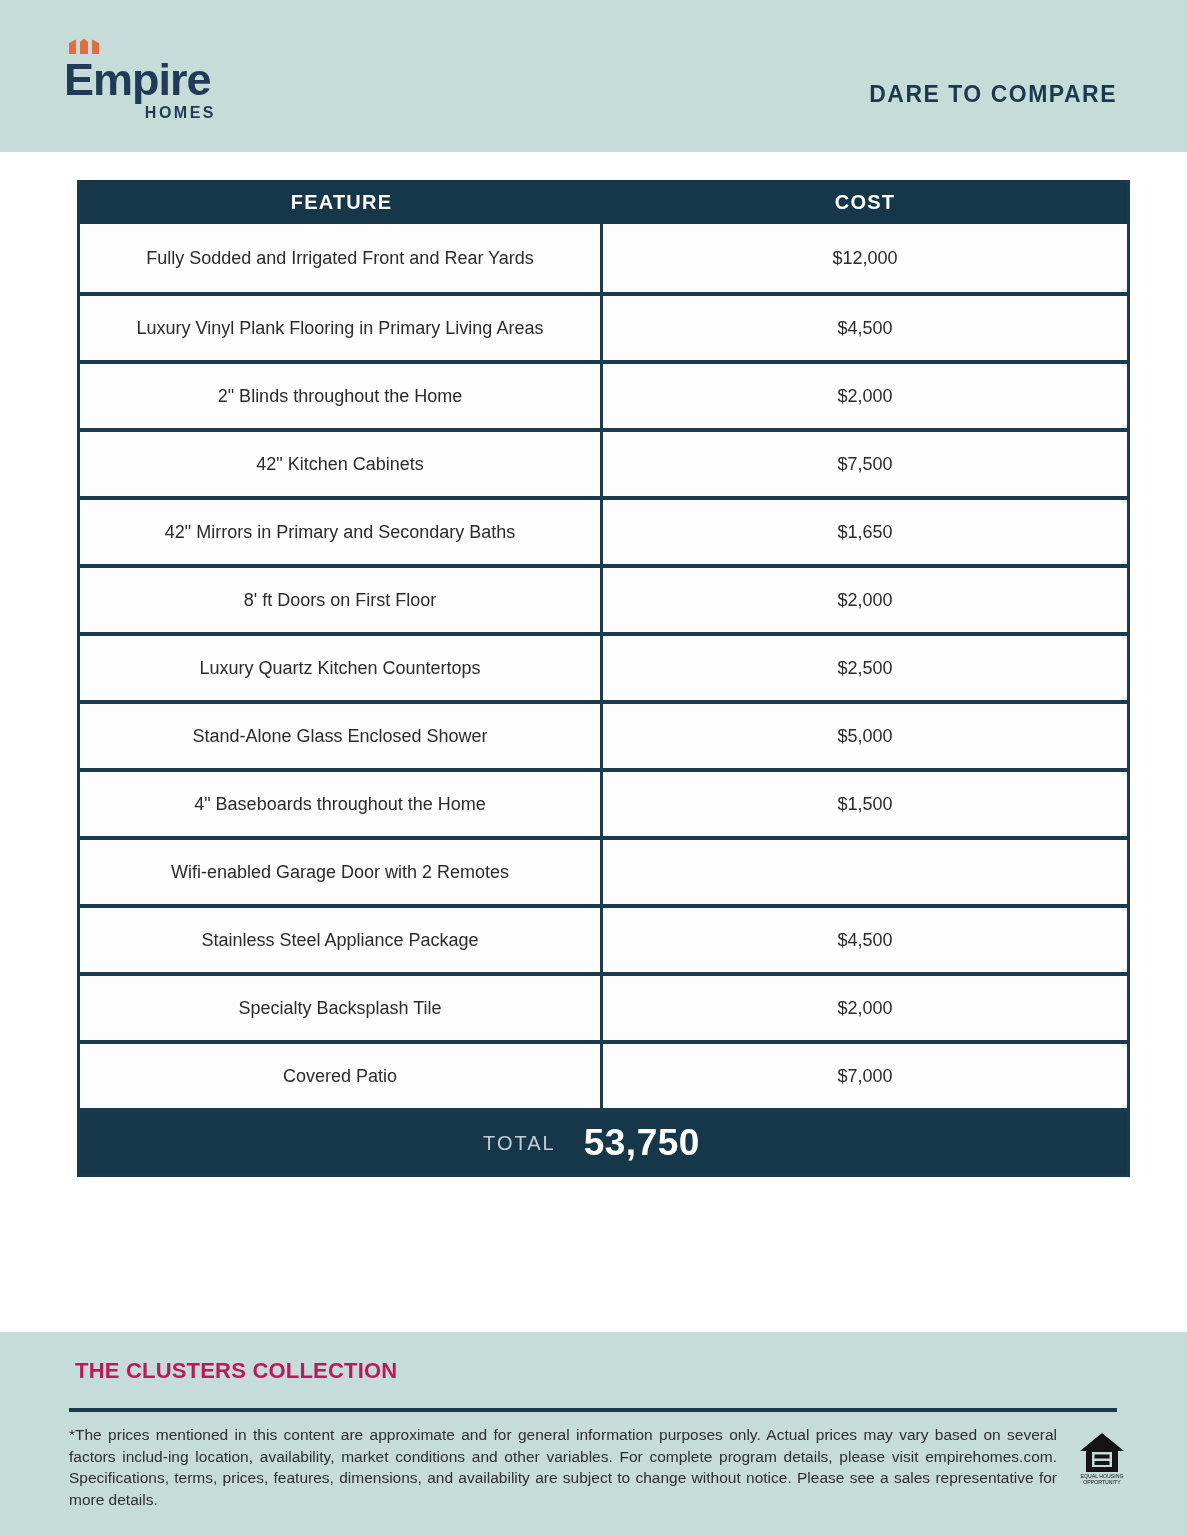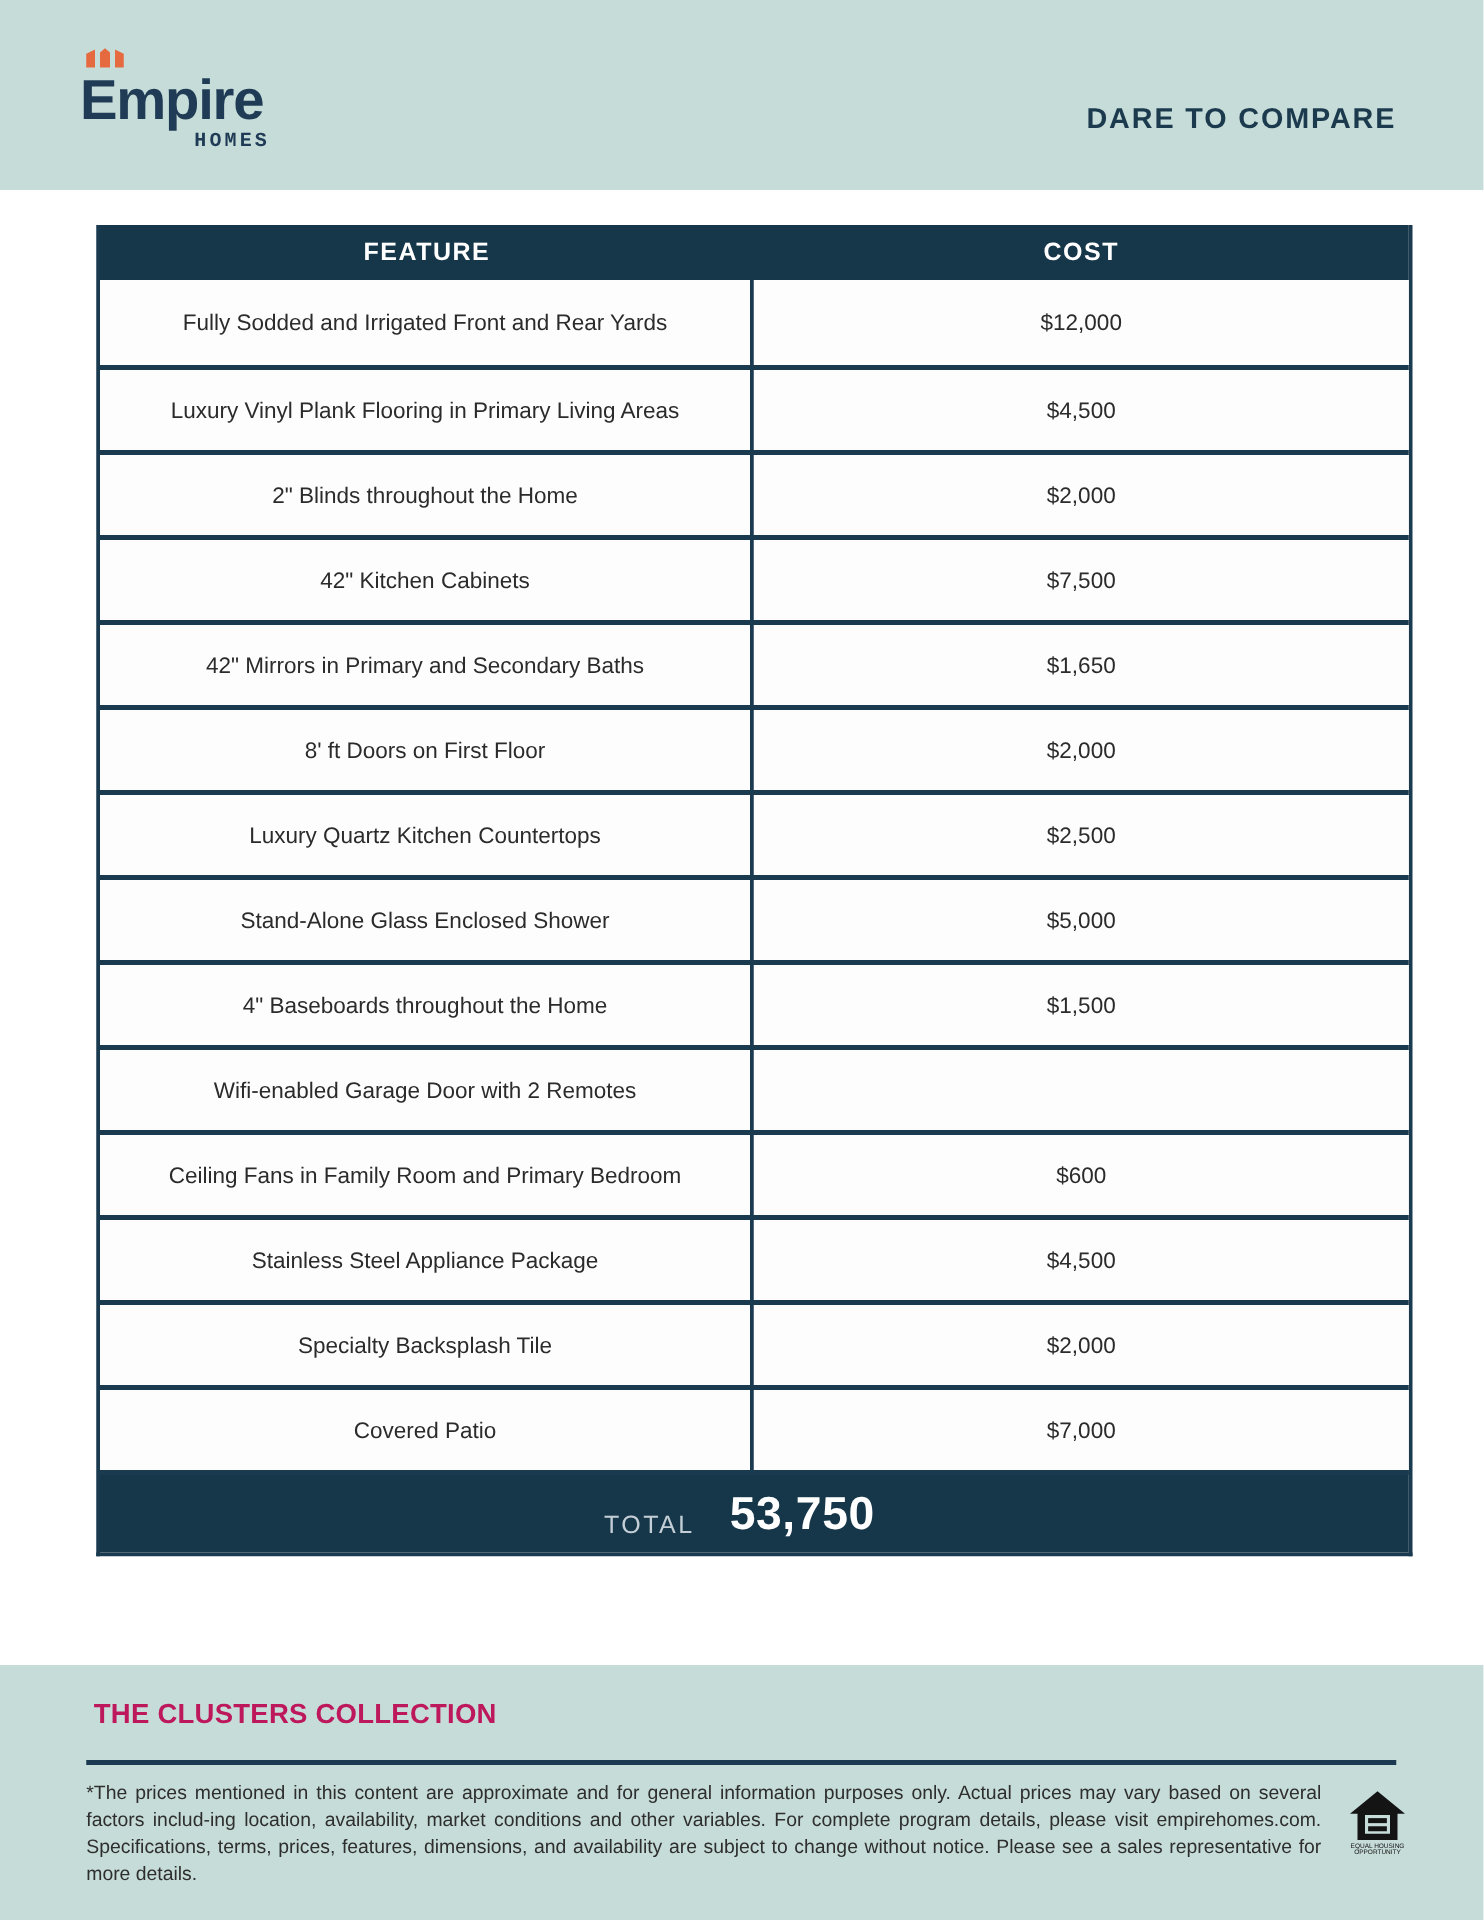--- a/index.html
+++ b/index.html
@@ -7,33 +7,33 @@
   .page {
     position:relative; width:1187px; height:1536px; background:#ffffff;
     font-family:"Liberation Sans", sans-serif; overflow:hidden; margin:0 auto;
   }
 
   
   .topband { position:absolute; left:0; top:0; width:1187px; height:152px; background:#c6dcd8; }
   .logo { position:absolute; left:64px; top:38px; width:160px; }
   .crown { display:block; margin:0 0 2px 4px; }
   .brand { font-size:45px; font-weight:bold; color:#1f3b55; line-height:1.02; letter-spacing:-1px; }
-  .brand-sub { font-size:16px; font-weight:bold; color:#1f3b55; letter-spacing:2.5px; text-align:right; width:152px; margin-top:1px;font-family:Liberation Mono, monospace; }
+  .brand-sub { font-size:16px; font-weight:bold; color:#1f3b55; letter-spacing:2.5px; text-align:right; width:152px; margin-top:1px; }
   .tagline { position:absolute; right:70px; top:70px; font-size:23px; color:#1c3a4e; letter-spacing:1.5px; font-weight:600;margin-top:11px; }
 
   
   .table { position:absolute; left:77px; top:180px; width:1053px; border:3px solid #1a3a50; border-top:none; background:#fff; }
   .thead { display:grid; grid-template-columns:523px 1fr; background:#163649; height:44px; align-items:center; }
   .th { text-align:center; color:#ffffff; font-size:20px; letter-spacing:1.2px; font-weight:bold; }
   .tr { display:grid; grid-template-columns:523px 1fr; height:68px; background:#fdfdfd; }
   .tr + .tr { border-top:4px solid #1a3a50; }
   .td { display:flex; align-items:center; justify-content:center; font-size:18px; color:#2b2b2b; padding:0 18px; }
   .td.feature { border-right:3px solid #1a3a50; }
   .total-row { height:66px; background:#163649; border-top:4px solid #1a3a50; display:flex; align-items:center; justify-content:center; }
-  .total-inner { display:flex; align-items:flex-end; gap:28px; margin-left:-24px; }
+  .total-inner { display:flex; align-items:center; gap:28px; margin-left:-24px; }
   .total-label { color:#c3ced6; font-size:20px; letter-spacing:2px; }
   .total-value { color:#ffffff; font-size:37px; font-weight:bold; letter-spacing:0.5px; }
 
   
   .botband { position:absolute; left:0; top:1332px; width:1187px; height:204px; background:#c6dcd8; }
   .collection-title { position:absolute; left:75px; top:26px; font-size:22px; font-weight:bold; color:#be185d; letter-spacing:0.2px; }
   .divider { position:absolute; left:69px; top:76px; width:1048px; height:4px; background:#1b3a52; }
   .disclaimer { position:absolute; left:69px; top:92px; width:988px; font-size:15.5px; line-height:21.5px; color:#2e2e2e; text-align:justify; }
   .eho { position:absolute; right:62px; top:100px; width:46px; text-align:center; }
 </style>
@@ -94,24 +94,20 @@
       <div class="td cost">$5,000</div>
     </div>
     <div class="tr">
       <div class="td feature">4" Baseboards throughout the Home</div>
       <div class="td cost">$1,500</div>
     </div>
     <div class="tr">
       <div class="td feature">Wifi-enabled Garage Door with 2 Remotes</div>
     </div>
     <div class="tr">
-      <div class="td feature">Ceiling Fans in Family Room and Primary Bedroom</div>
-      <div class="td cost">$600</div>
-    </div>
-    <div class="tr">
       <div class="td feature">Stainless Steel Appliance Package</div>
       <div class="td cost">$4,500</div>
     </div>
     <div class="tr">
       <div class="td feature">Specialty Backsplash Tile</div>
       <div class="td cost">$2,000</div>
     </div>
     <div class="tr">
       <div class="td feature">Covered Patio</div>
       <div class="td cost">$7,000</div>

